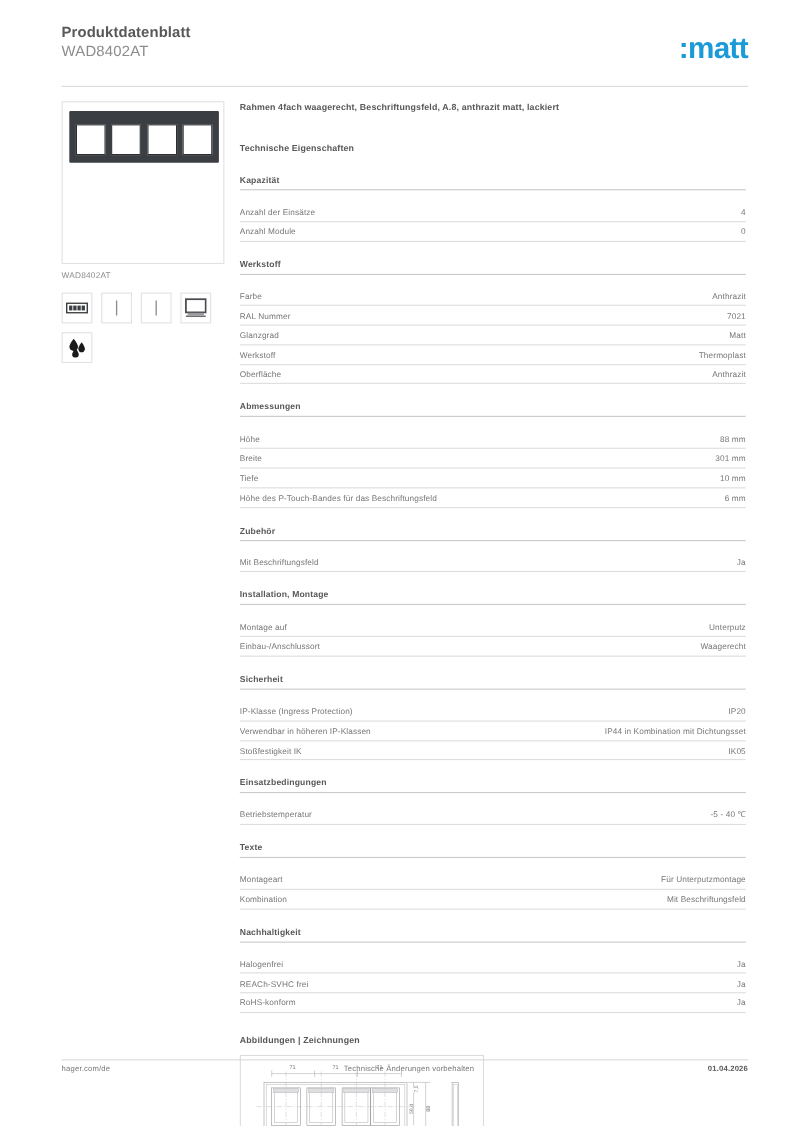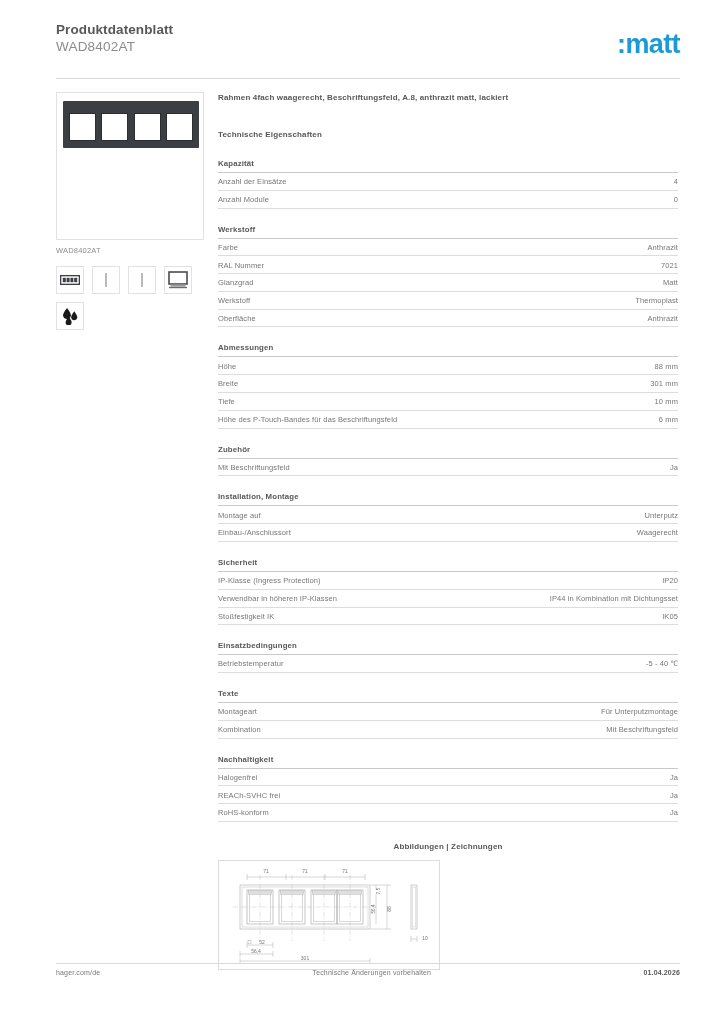--- a/index.html
+++ b/index.html
@@ -129,21 +129,21 @@
     margin-bottom: 20px;
   }
   .spec-group { margin-bottom: 16px; }
   .spec-group-title {
     font-size: 7.8px;
     font-weight: bold;
     color: #58585a;
     letter-spacing: 0.15px;
     padding-bottom: 4px;
     border-bottom: 1px solid #c9c9cb;
-    margin-bottom: 0;
+    margin-bottom: 11px;
   }
   .spec-row {
     display: flex;
     justify-content: space-between;
     align-items: baseline;
     font-size: 7.5px;
     color: #77777a;
     letter-spacing: 0.1px;
     padding: 4.2px 0 3.6px 0;
     border-bottom: 1px solid #dddddf;
@@ -153,21 +153,20 @@
   .spec-value { flex: 0 0 auto; text-align: right; white-space: nowrap; }
 
   
   .drawing-section { margin-top: 20px; }
   .drawing-title {
     font-size: 8px;
     font-weight: bold;
     color: #58585a;
     letter-spacing: 0.15px;
     margin-bottom: 9px;
-    text-align: center;
   }
   .drawing-box {
     width: 222px;
     height: 110px;
     border: 1px solid #dcdcde;
     background: #ffffff;
     position: relative;
   }
   .drawing-box svg { display: block; }
 

